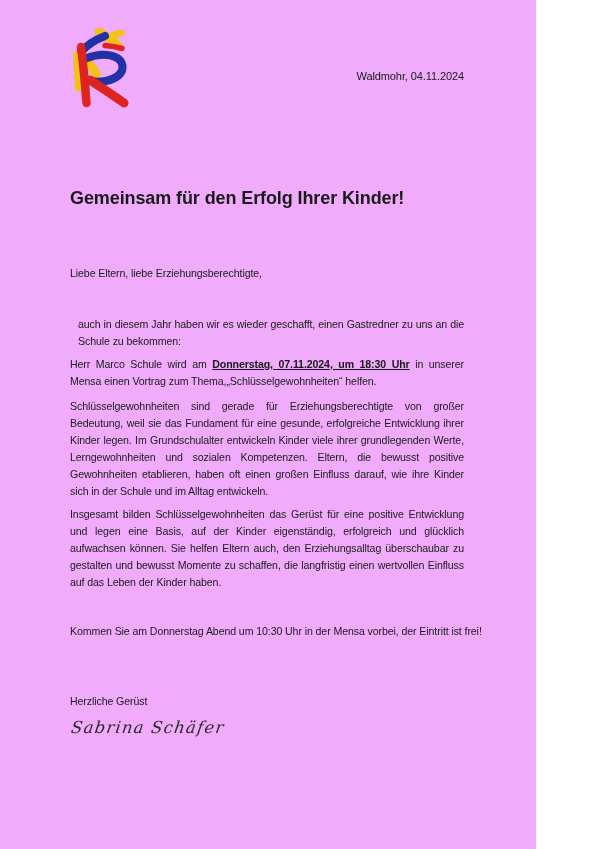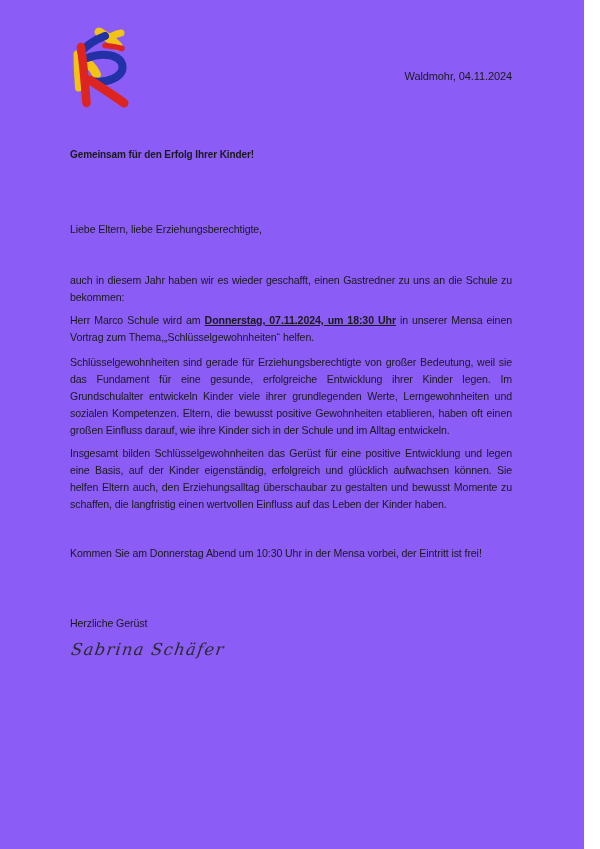--- a/index.html
+++ b/index.html
@@ -3,23 +3,23 @@
 <meta charset="utf-8">
 <style>
   * { margin: 0; padding: 0; box-sizing: border-box; }
   html, body { background: #ffffff; }
   body {
     font-family: "Liberation Sans", sans-serif;
     color: #1a1a1a;
   }
   .page {
     position: relative;
-    width: 584px;
+    width: 536px;
     height: 849px;
-    background: #8b5cf6;
+    background: #f0abfc;
     overflow: hidden;
   }
   .logo {
     position: absolute;
     left: 62px;
     top: 25px;
     width: 70px;
     height: 95px;
   }
   .logo path { fill: none; stroke-linecap: round; stroke-linejoin: round; }
@@ -34,28 +34,29 @@
   .content {
     position: absolute;
     top: 146px;
     left: 70px;
     right: 72px;
     font-size: 10.6px;
     line-height: 17px;
     letter-spacing: -0.1px;
   }
   .heading {
-    font-size: 10px;
+    font-size: 18px;
     font-weight: bold;
     letter-spacing: -0.1px;
     margin-bottom: 58px;
+    margin-top: 44px;
   }
   .salutation { margin-bottom: 34px; }
   .content p { text-align: justify; }
-  .p-intro { margin-bottom: 6px; }
+  .p-intro { margin-bottom: 6px; margin-left: 8px; }
   .p-announce { margin-bottom: 8px; }
   .p-body1 { margin-bottom: 6px; }
   .p-body2 { margin-bottom: 32px; }
   .p-invite { margin-bottom: 53px; white-space: nowrap; }
   .bold { font-weight: normal; }
   .bold-underline { font-weight: bold; text-decoration: underline; }
   .closing { margin-bottom: 9px; }
   .signature {
     font-family: "DejaVu Serif", serif;
     font-style: italic;

